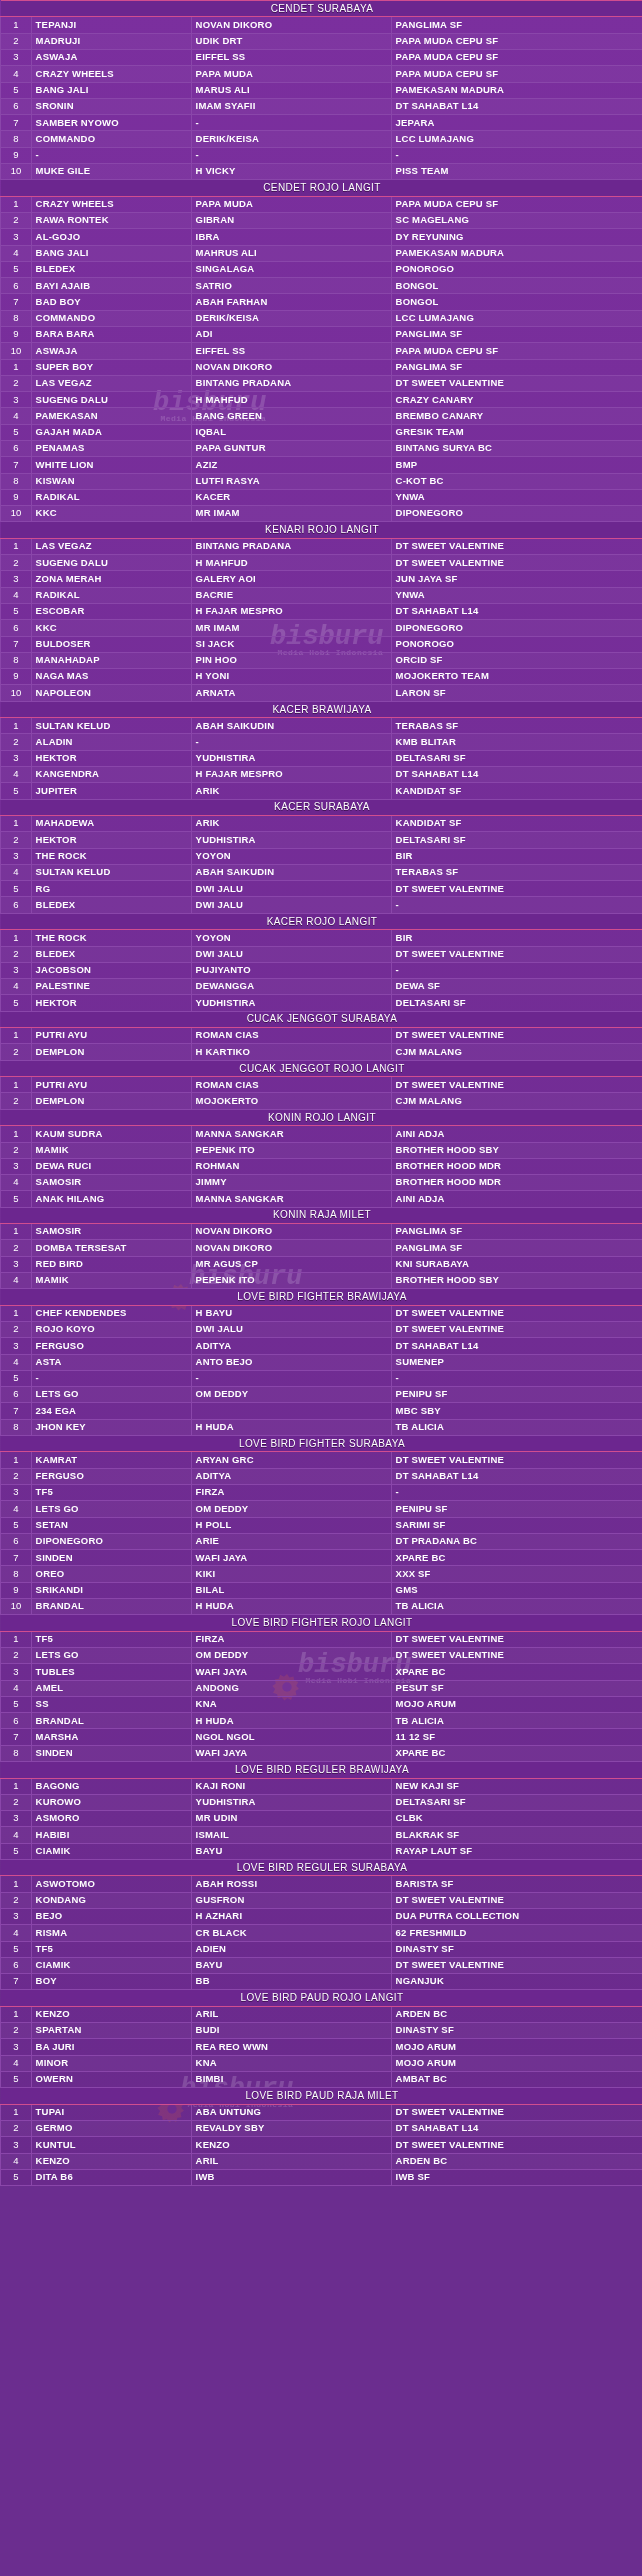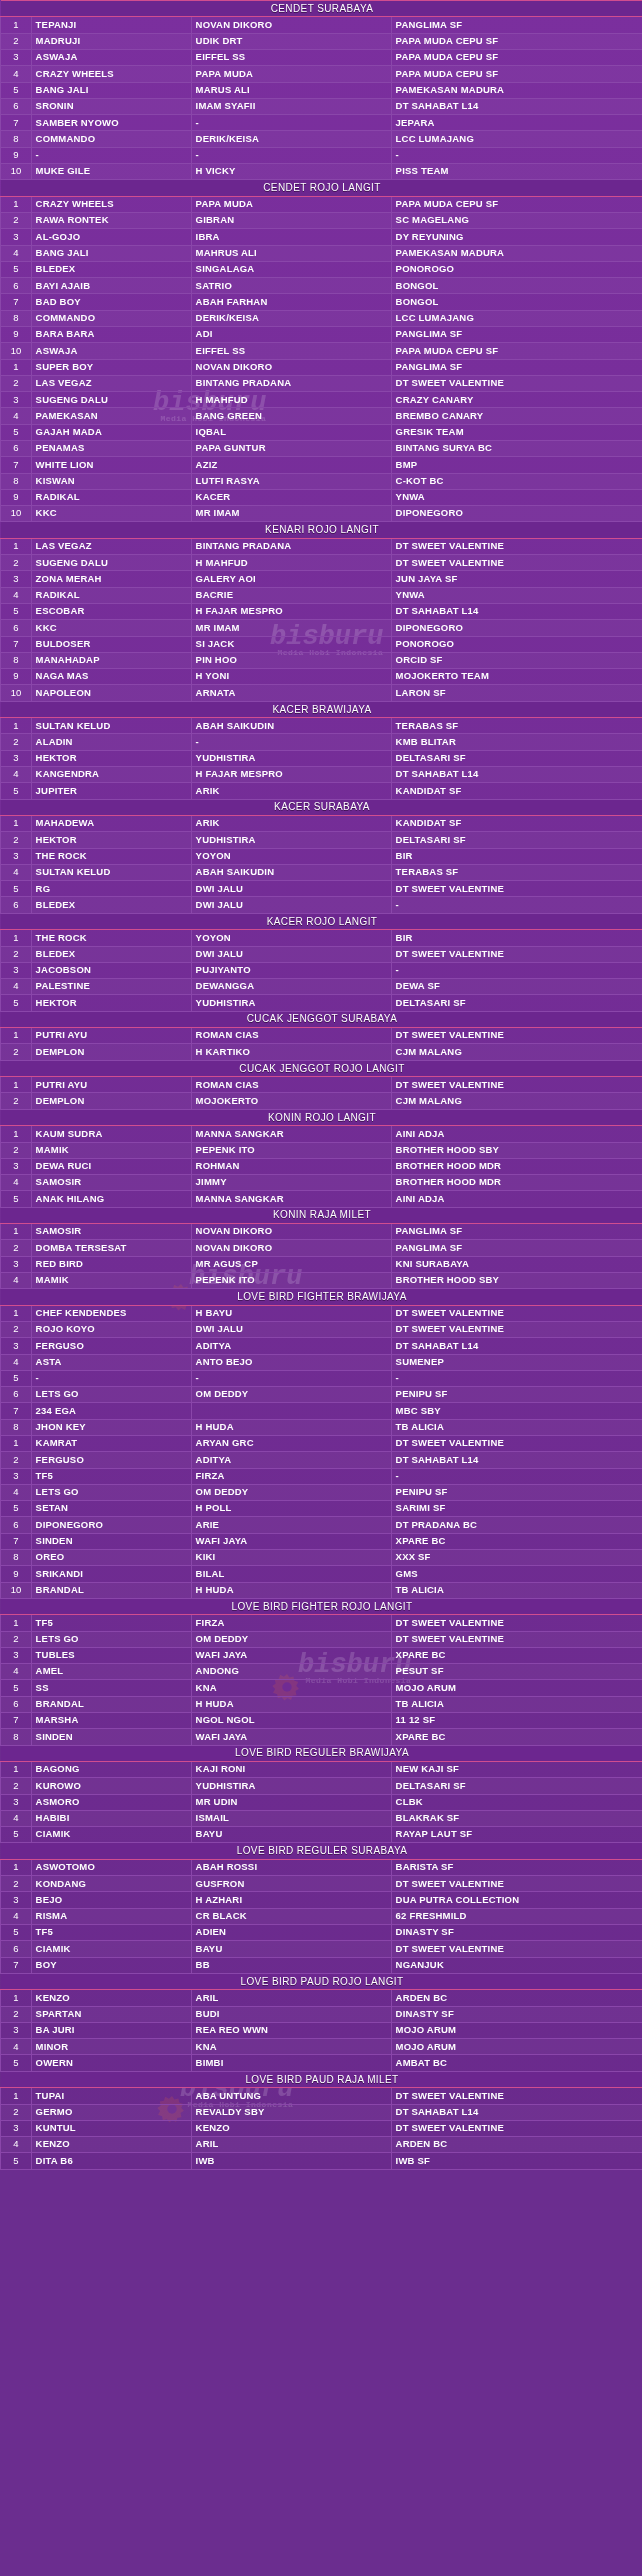--- a/index.html
+++ b/index.html
@@ -608,20 +608,23 @@
           <td class="name">234 EGA</td>
           <td class="owner"></td>
           <td class="team">MBC SBY</td>
         </tr>
         <tr class="row alt">
           <td class="num">8</td>
           <td class="name">JHON KEY</td>
           <td class="owner">H HUDA</td>
           <td class="team">TB ALICIA</td>
         </tr>
+        <tr class="group">
+          <td colspan="4">LOVE BIRD FIGHTER SURABAYA</td>
+        </tr>
         <tr class="row">
           <td class="num">1</td>
           <td class="name">KAMRAT</td>
           <td class="owner">ARYAN GRC</td>
           <td class="team">DT SWEET VALENTINE</td>
         </tr>
         <tr class="row alt">
           <td class="num">2</td>
           <td class="name">FERGUSO</td>
           <td class="owner">ADITYA</td>

